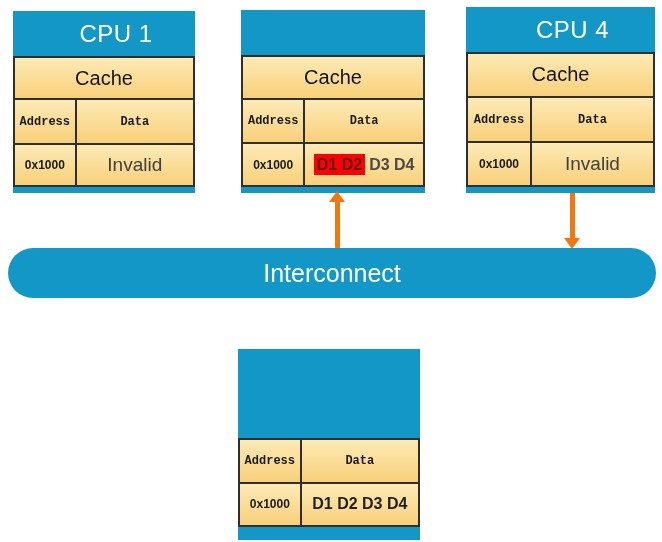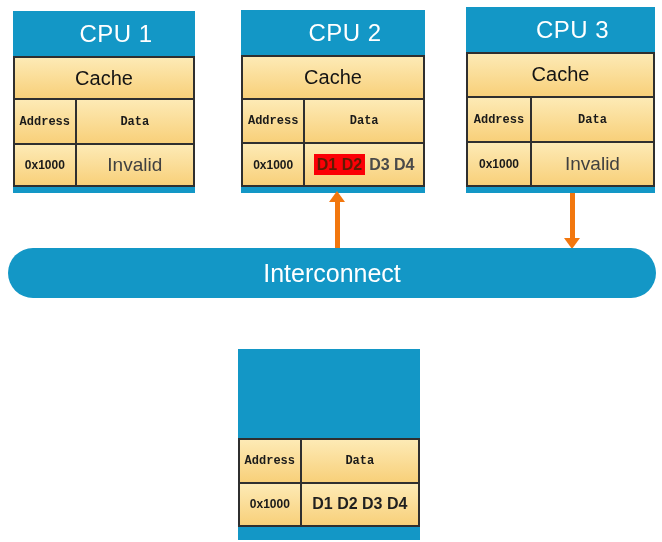--- a/index.html
+++ b/index.html
@@ -75,40 +75,39 @@
       <div class="row tdata">
         <div class="cell-addr">0x1000</div>
         <div class="cell-data">
           <span class="invalid-text">Invalid</span>
         </div>
       </div>
     </div>
   </div>
 
   <div class="cpu" style="left:241px;top:10px;width:184px;height:183px">
-    <div class="cpu-title">CPU 2</div>
     <div class="cache">
       <div class="cache-title">Cache</div>
       <div class="row thead">
         <div class="cell-addr">Address</div>
         <div class="cell-data">Data</div>
       </div>
       <div class="row tdata">
         <div class="cell-addr">0x1000</div>
         <div class="cell-data">
           <span class="dline">
             <span class="hl">D1 D2</span><span>D3 D4</span>
           </span>
         </div>
       </div>
     </div>
   </div>
 
   <div class="cpu" style="left:466px;top:7px;width:189px;height:186px">
-    <div class="cpu-title">CPU 3</div>
+    <div class="cpu-title">CPU 4</div>
     <div class="cache">
       <div class="cache-title">Cache</div>
       <div class="row thead">
         <div class="cell-addr">Address</div>
         <div class="cell-data">Data</div>
       </div>
       <div class="row tdata">
         <div class="cell-addr">0x1000</div>
         <div class="cell-data">
           <span class="invalid-text">Invalid</span>

